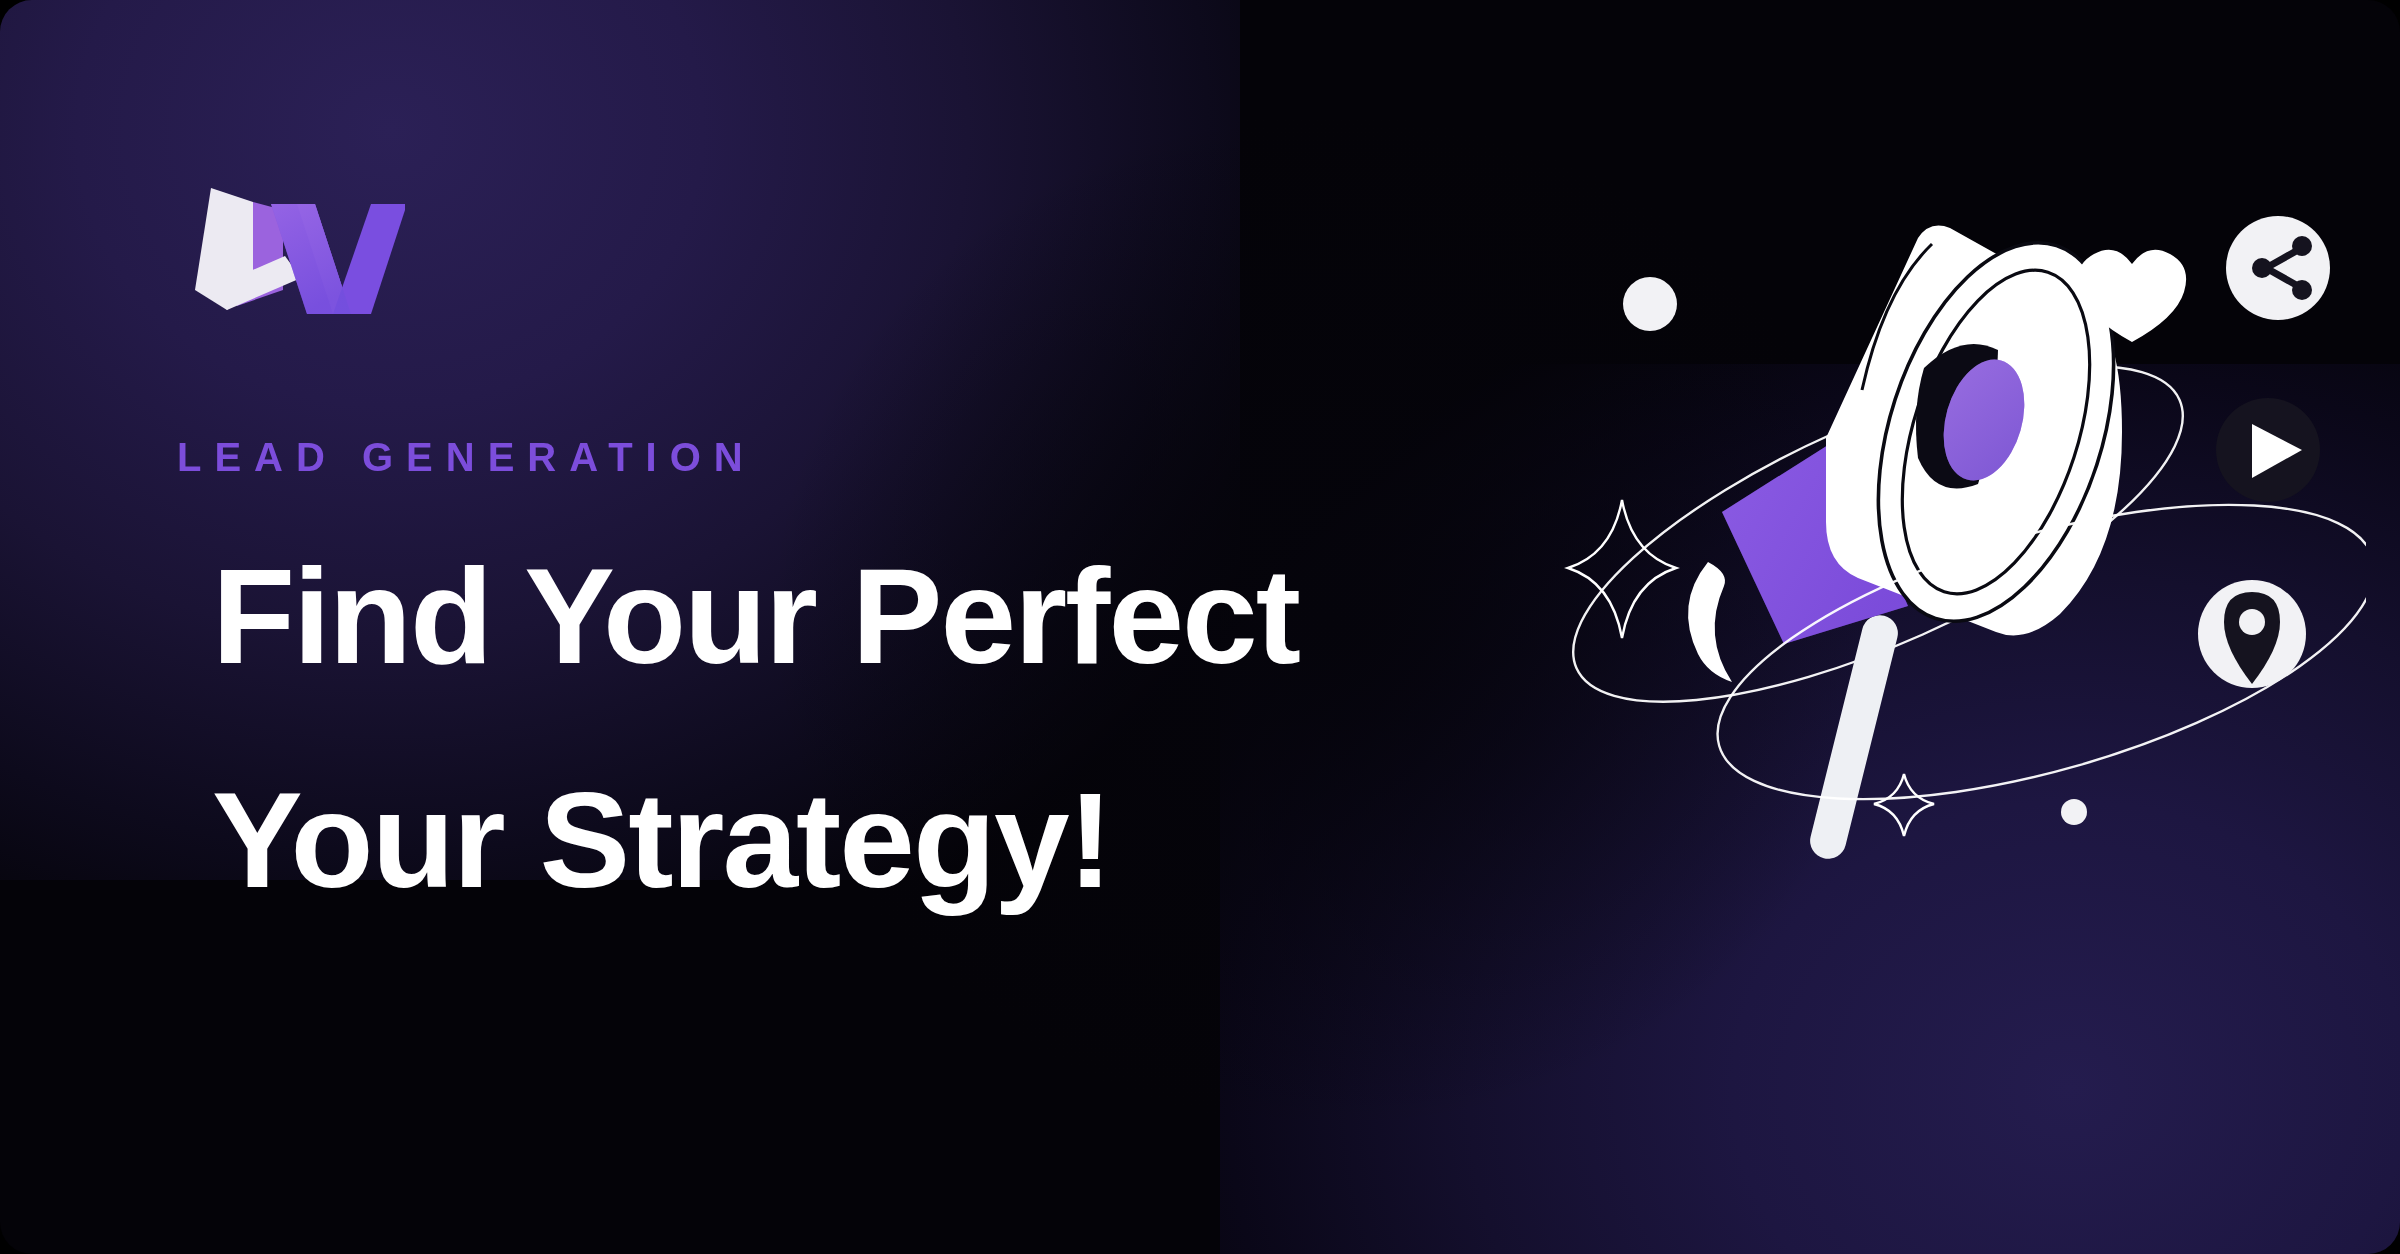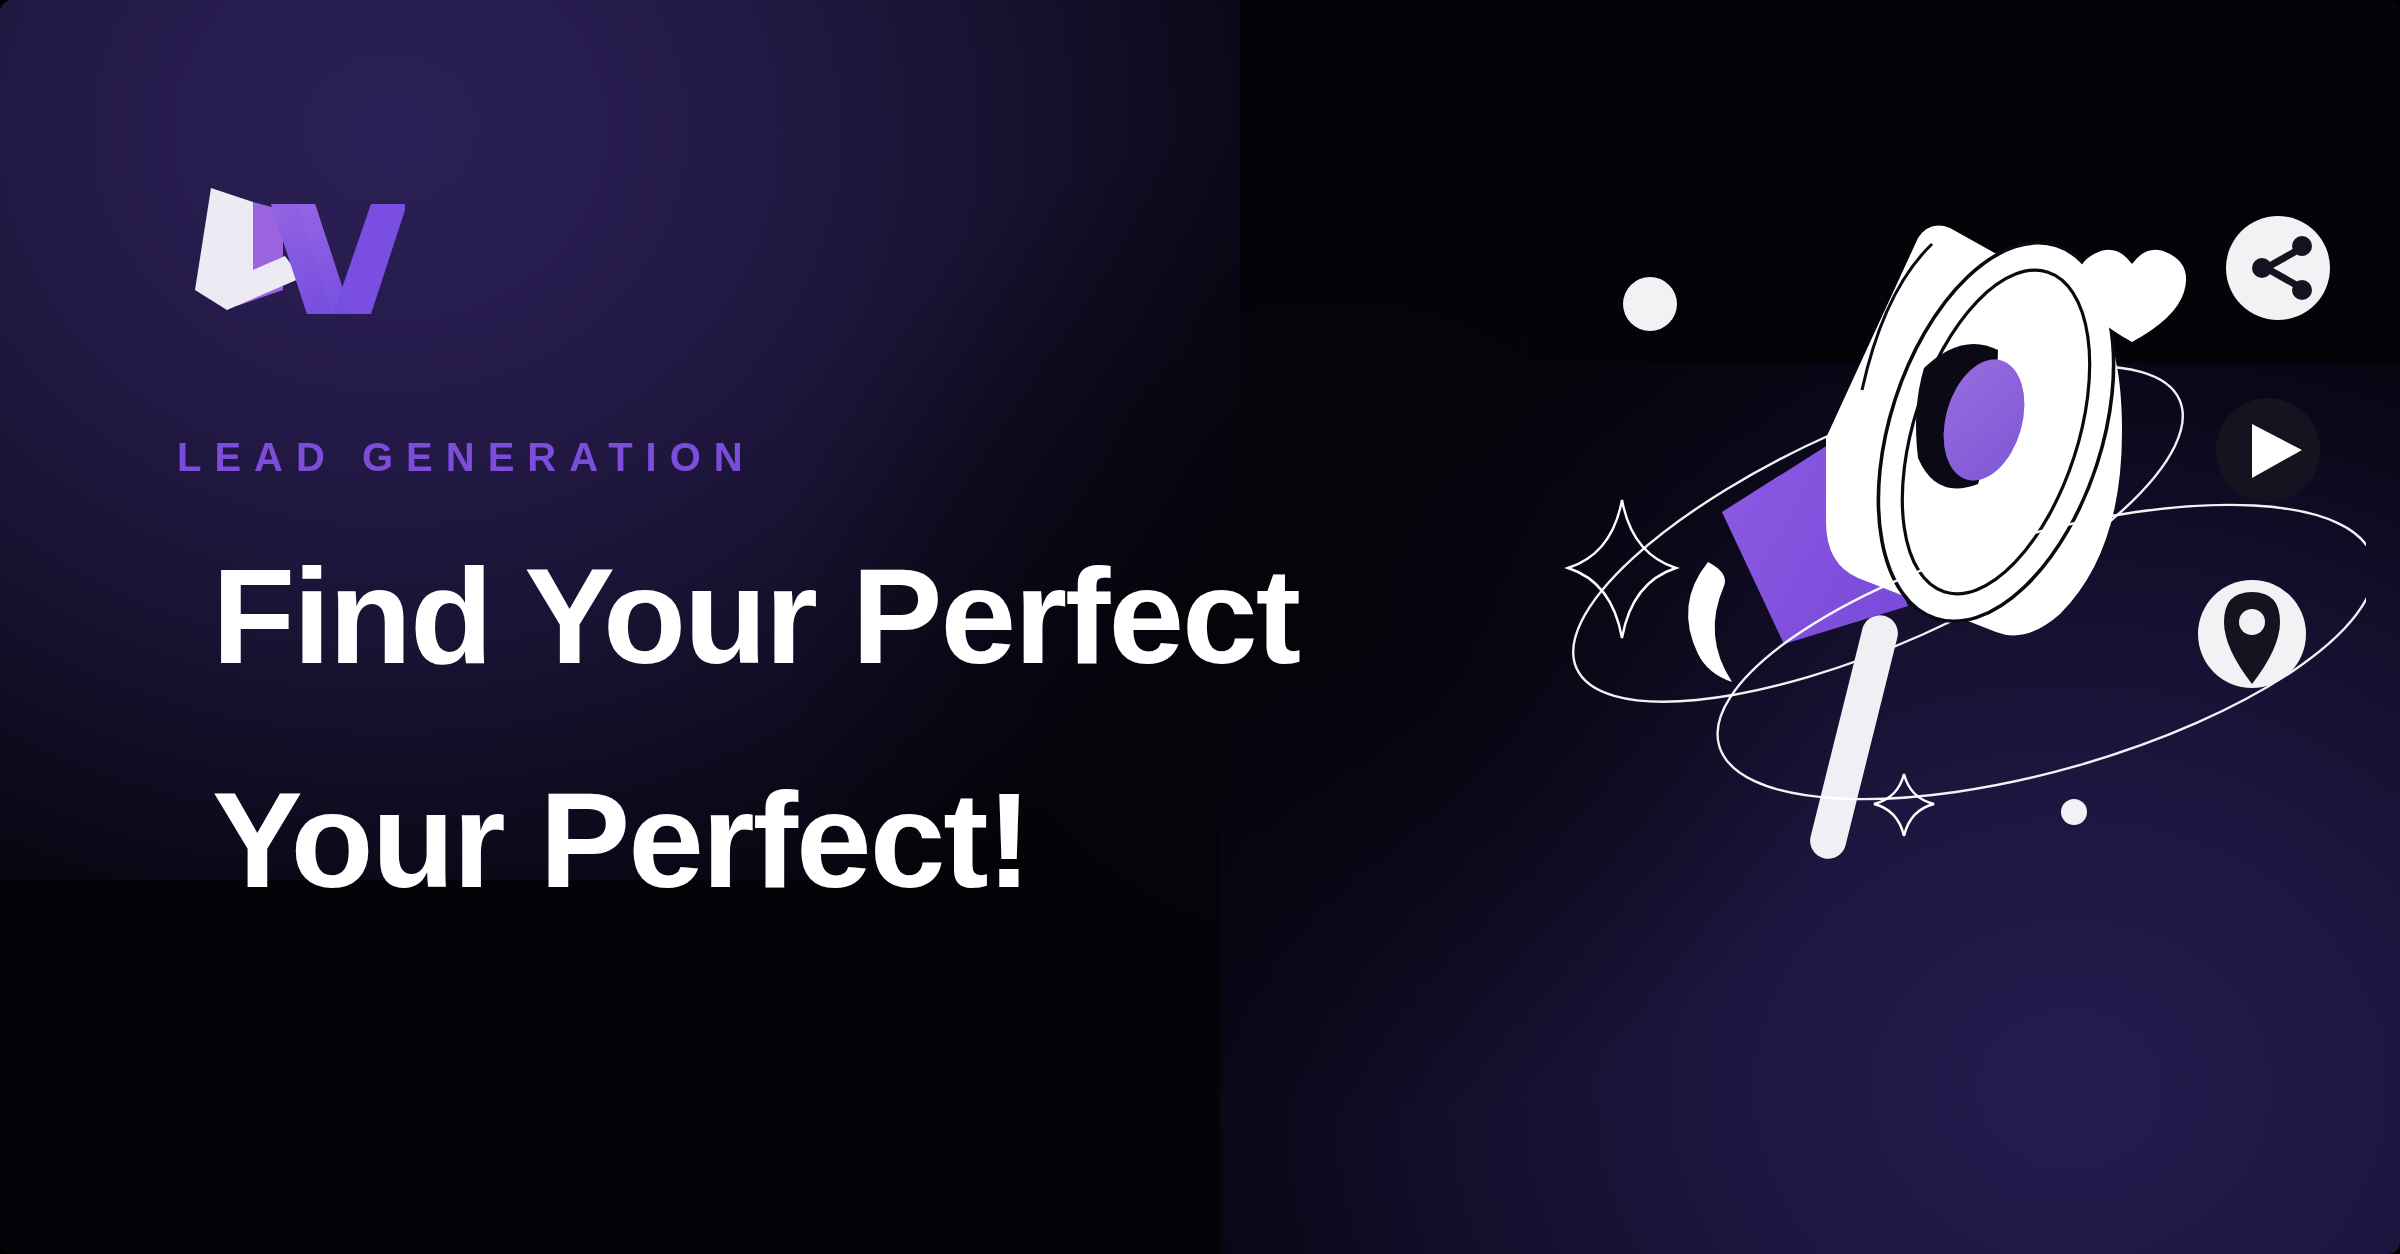--- a/index.html
+++ b/index.html
@@ -7,21 +7,21 @@
   html, body {
     width:2400px; height:1254px;
     background:#000;
     font-family:"Liberation Sans", sans-serif;
     overflow:hidden;
   }
 
   .banner {
     position:relative;
     width:2400px; height:1254px;
-    border-radius:12px;
+    border-radius:32px;
     overflow:hidden;
     background:#040308;
   }
 
   
   .glow {
     position:absolute;
     pointer-events:none;
   }
   .glow-tl {
@@ -138,21 +138,21 @@
           </linearGradient>
         </defs>
       </svg>
     </div>
 
     <div class="eyebrow">LEAD GENERATION</div>
 
     <div class="headline">
       <div class="hl-line l1">Find Your Perfect</div>
       <div class="hl-line l2">
-        <span>Your </span><span class="hl-word-wrap"><span class="hl-bar"></span><span>Perfect!</span></span>
+        <span>Your </span><span class="hl-word-wrap"><span class="hl-bar"></span><span>Strategy!</span></span>
       </div>
     </div>
 
   </div>
 
   <div class="illustration">
     <svg viewBox="0 0 840 740" xmlns="http://www.w3.org/2000/svg">
 
       <g fill="none" stroke="#ffffff" stroke-width="2.4">
         <ellipse cx="352" cy="352" rx="330" ry="110" transform="rotate(-24 352 352)" opacity="0.95"></ellipse>

